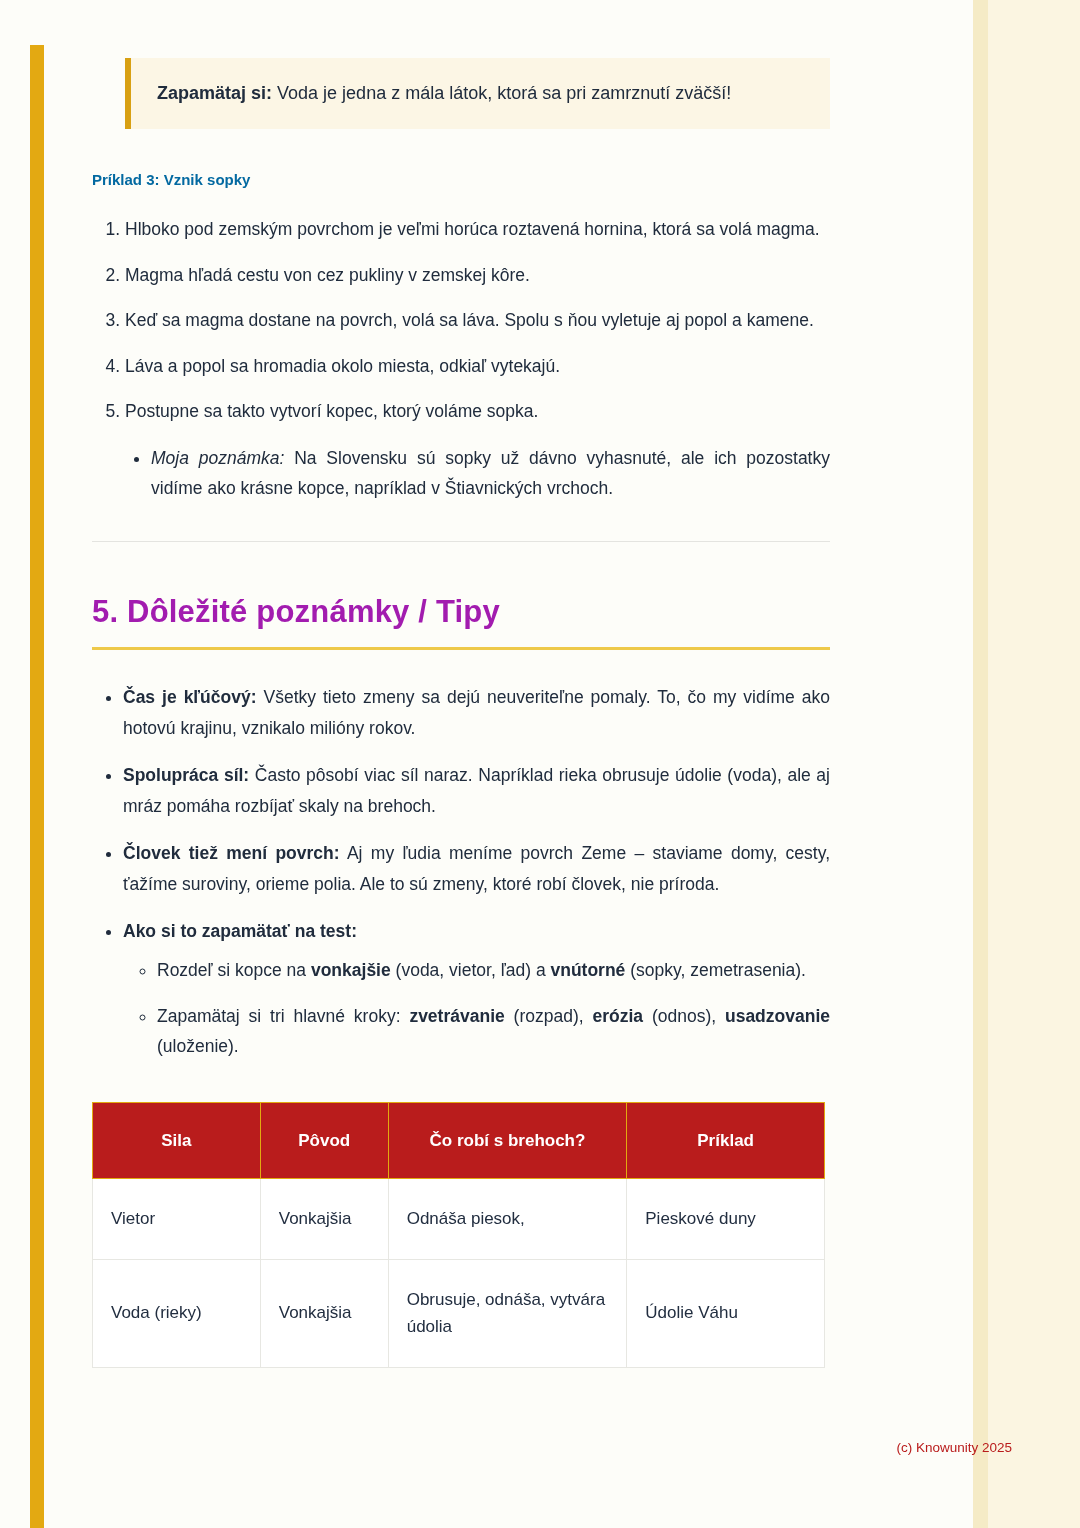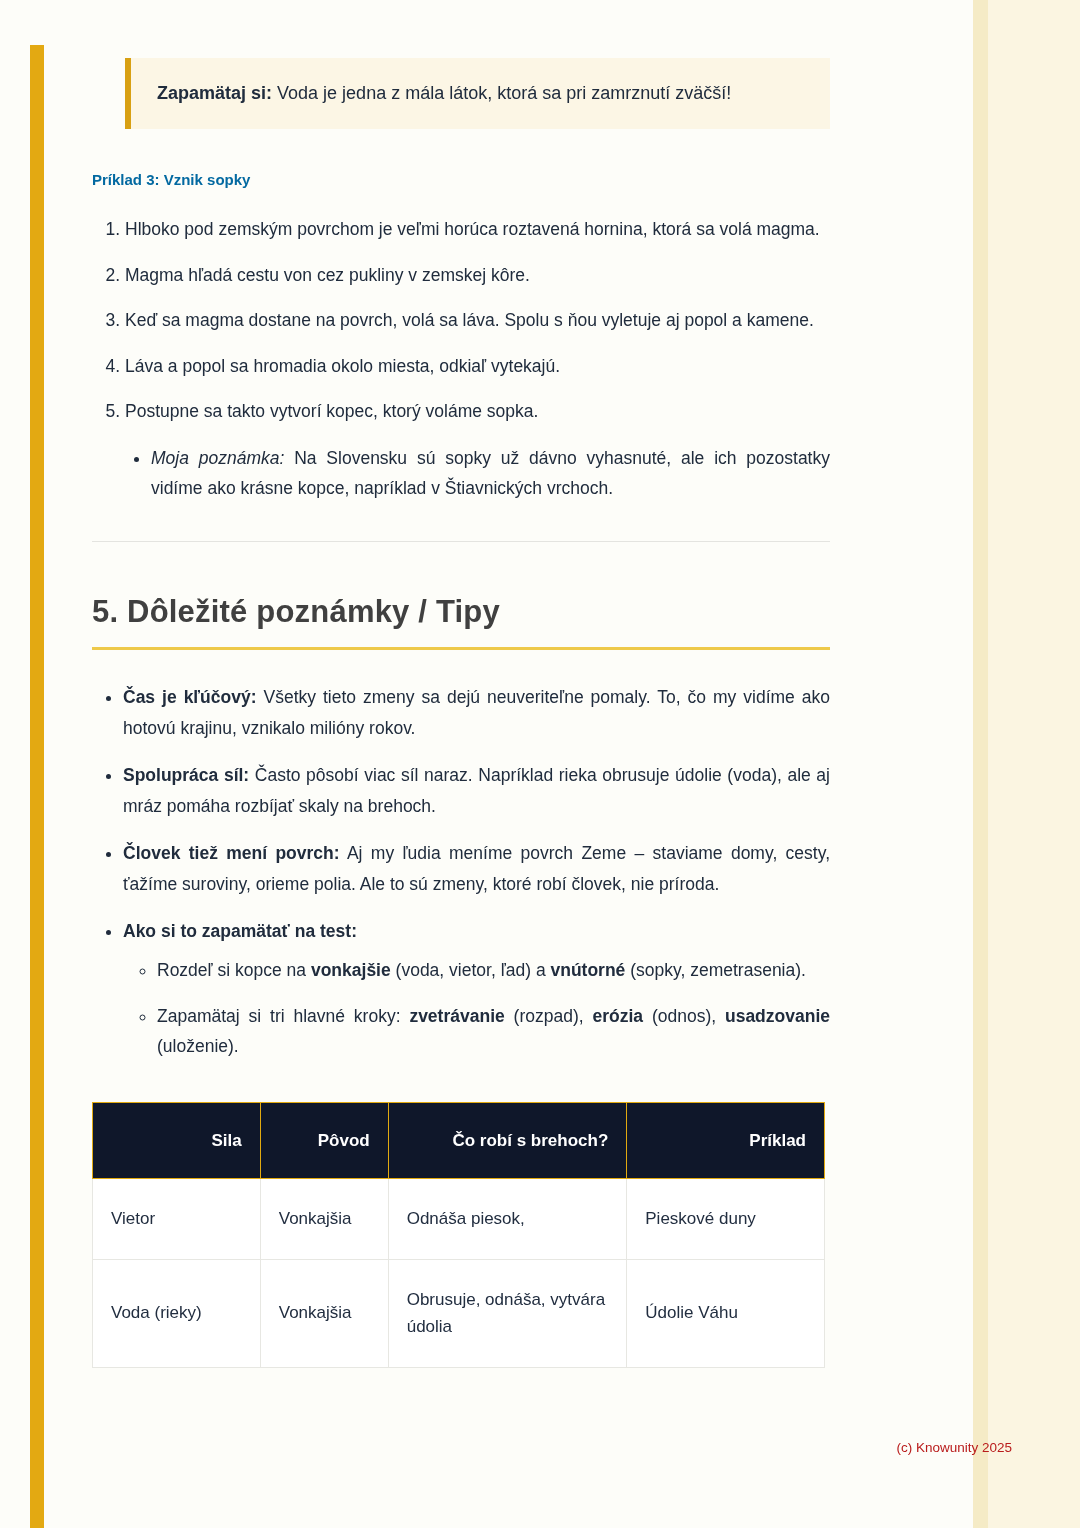--- a/index.html
+++ b/index.html
@@ -57,21 +57,21 @@
   }
   .note-label { font-style: italic; }
   .divider {
     margin-top: 38px;
     border-top: 1px solid #e4e4e0;
   }
   .section-heading {
     margin-top: 52px;
     font-size: 31px;
     font-weight: bold;
-    color: #404040;
+    color: #a21caf;
     letter-spacing: 0.2px;
   }
   .section-underline {
     margin-top: 17px;
     height: 3px;
     background: #eec94a;
   }
   ul.tips {
     list-style: disc;
     margin-top: 32px;
@@ -87,24 +87,24 @@
     margin-top: 9px;
   }
   ul.tips ul > li { margin-bottom: 15px; }
   table.forces {
     margin-top: 40px;
     width: 733px;
     border-collapse: collapse;
     font-size: 17px;
   }
   table.forces th {
-    background: #0f172a;
+    background: #b91c1c;
     color: #ffffff;
     font-weight: bold;
-    text-align: right;
+    text-align: center;
     vertical-align: middle;
     padding: 24px 18px;
     border: 1px solid #e2aa10;
     line-height: 1.6;
   }
   table.forces td {
     background: #ffffff;
     border: 1px solid #e7e7e2;
     padding: 27px 18px;
     vertical-align: middle;

